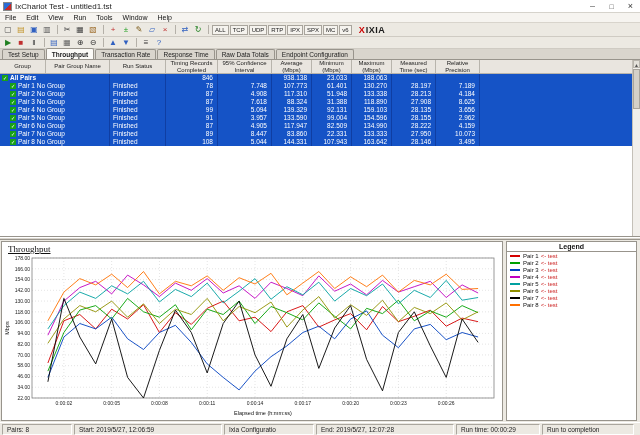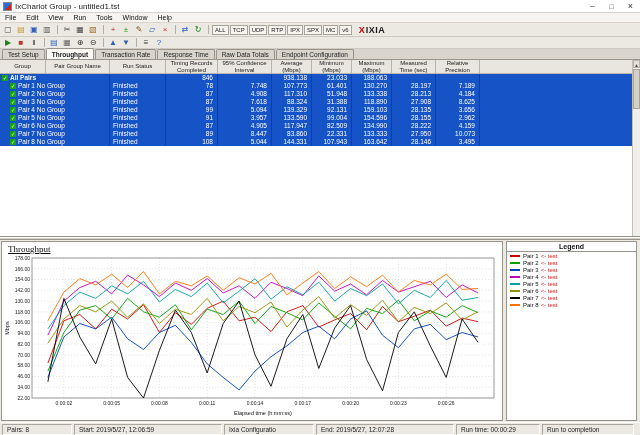--- a/index.html
+++ b/index.html
@@ -91,21 +91,21 @@
   .status-seg { height:11px; display:flex; align-items:center; padding:0 4px; margin-right:2px;
     border:1px solid; border-color:#aaa69e #ffffff #ffffff #aaa69e; white-space:nowrap; overflow:hidden; }
 </style>
 </head>
 <body>
 
 <div id="window">
 
   <div class="titlebar">
     <div class="app-icon"></div>
-    <span>IxChariot Group - untitled1.tst</span>
+    <span>IxChariot Test - untitled1.tst</span>
     <div class="win-btns">
       <div class="win-btn">─</div>
       <div class="win-btn">□</div>
       <div class="win-btn close">×</div>
     </div>
   </div>
 
   <div class="menubar">
       <div class="menu-item">File</div>
       <div class="menu-item">Edit</div>

